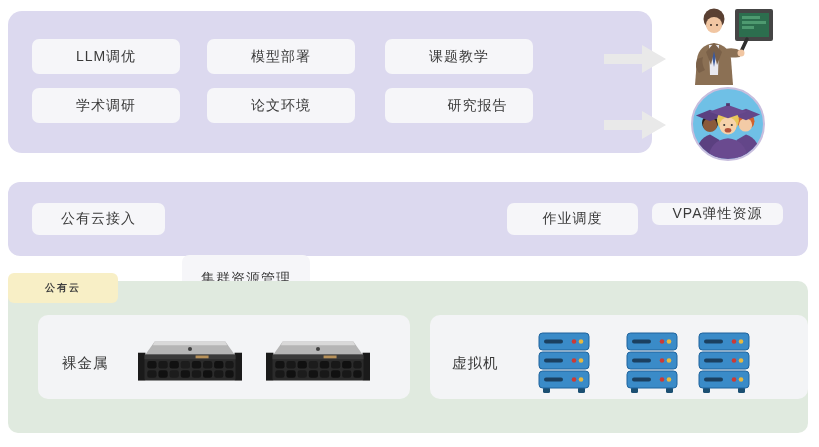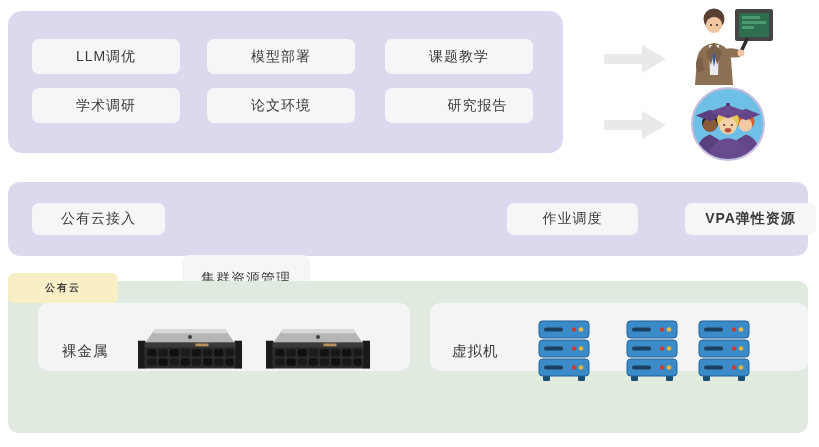--- a/index.html
+++ b/index.html
@@ -1,60 +1,60 @@
 <!DOCTYPE html>
 <html><head>
 <meta charset="utf-8">
 <style>
   * { margin:0; padding:0; box-sizing:border-box; }
   html,body { width:819px; height:447px; background:#ffffff;
               font-family:"Liberation Sans", sans-serif; }
   #stage { position:relative; width:819px; height:447px; background:#ffffff; overflow:hidden; }
 
   .panel { position:absolute; background:#dcd9ef; }
-  #top-panel  { left:8px;  top:11px;  width:555px; height:142px; border-radius:14px; }
+  #top-panel  { left:8px;  top:11px;  width:644px; height:142px; border-radius:14px; }
   #mid-panel  { left:8px;  top:182px; width:800px; height:74px;  border-radius:12px; }
   #cloud-panel{ left:8px;  top:281px; width:800px; height:152px; border-radius:10px; background:#e0eadf; }
 
   .chip { position:absolute; background:#f6f6f9; border-radius:7px;
           display:flex; align-items:center; justify-content:center;
           font-size:14px; color:#3a3a3a; letter-spacing:1px; }
 
   
   .t0 { left:24px;  top:28px; width:148px; height:35px; }
   .t1 { left:199px; top:28px; width:148px; height:35px; }
   .t2 { left:377px; top:28px; width:148px; height:35px;font-family:Liberation Serif, serif; }
   .t3 { left:24px;  top:77px; width:148px; height:35px; }
   .t4 { left:199px; top:77px; width:148px; height:35px; }
   .t5 { left:377px; top:77px; width:148px; height:35px;padding-left:37px; }
 
   
   .m0 { left:24px;  top:21px; width:133px; height:32px; }
   .m1 { left:174px; top:37px; width:128px; height:48px;margin-top:36px; }
   .m2 { left:499px; top:21px; width:131px; height:32px; }
-  .m3 { left:677px; top:21px; width:131px; height:32px;font-weight:bold; }
+  .m3 { left:644px; top:21px; width:131px; height:22px; }
   #platform-title { position:absolute; left:344px; top:0; width:132px; height:74px;
           display:flex; align-items:center; justify-content:center;
           font-size:18px; font-weight:bold; color:#2e2e33; letter-spacing:1px; }
 
   
   .arrow { position:absolute; width:62px; height:30px; }
   #arrow-1 { left:604px; top:44px; }
   #arrow-2 { left:604px; top:110px; }
   #teacher  { position:absolute; left:689px; top:5px;  width:84px; height:80px; }
   #students { position:absolute; left:691px; top:87px; width:74px; height:74px;
               border-radius:50%; overflow:hidden; background:#6fc0e6;
               border:2px solid #c7bede; }
 
   
   #cloud-tag { position:absolute; left:8px; top:273px; width:110px; height:30px;
                background:#f8efc6; border-radius:6px; z-index:3;
                display:flex; align-items:center; justify-content:center;
                font-size:10px; font-weight:600; color:#3f3f3f; letter-spacing:2px; }
-  .inner-box { position:absolute; top:22px; height:68px; background:#f3f4f6; border-radius:10px;text-decoration:underline; }
+  .inner-box { position:absolute; top:34px; height:84px; background:#f3f4f6; border-radius:10px;text-decoration:underline; }
   #bare-metal-box { left:30px;  width:372px; }
   #vm-box         { left:422px; width:378px; }
   .box-label { position:absolute; top:0; height:96px; display:flex; align-items:center;
                font-size:14.5px; color:#3a3a3a; letter-spacing:1px; }
   #bare-metal-label { left:24px; }
   #vm-label         { left:22px; }
   .rack-server   { position:absolute; top:22px; width:104px; height:50px; }
   .rs-1 { left:100px; } .rs-2 { left:228px; }
   .vm-stack { position:absolute; top:17px; width:52px; height:62px; }
   .vs-1 { left:108px; } .vs-2 { left:196px; } .vs-3 { left:268px; }

